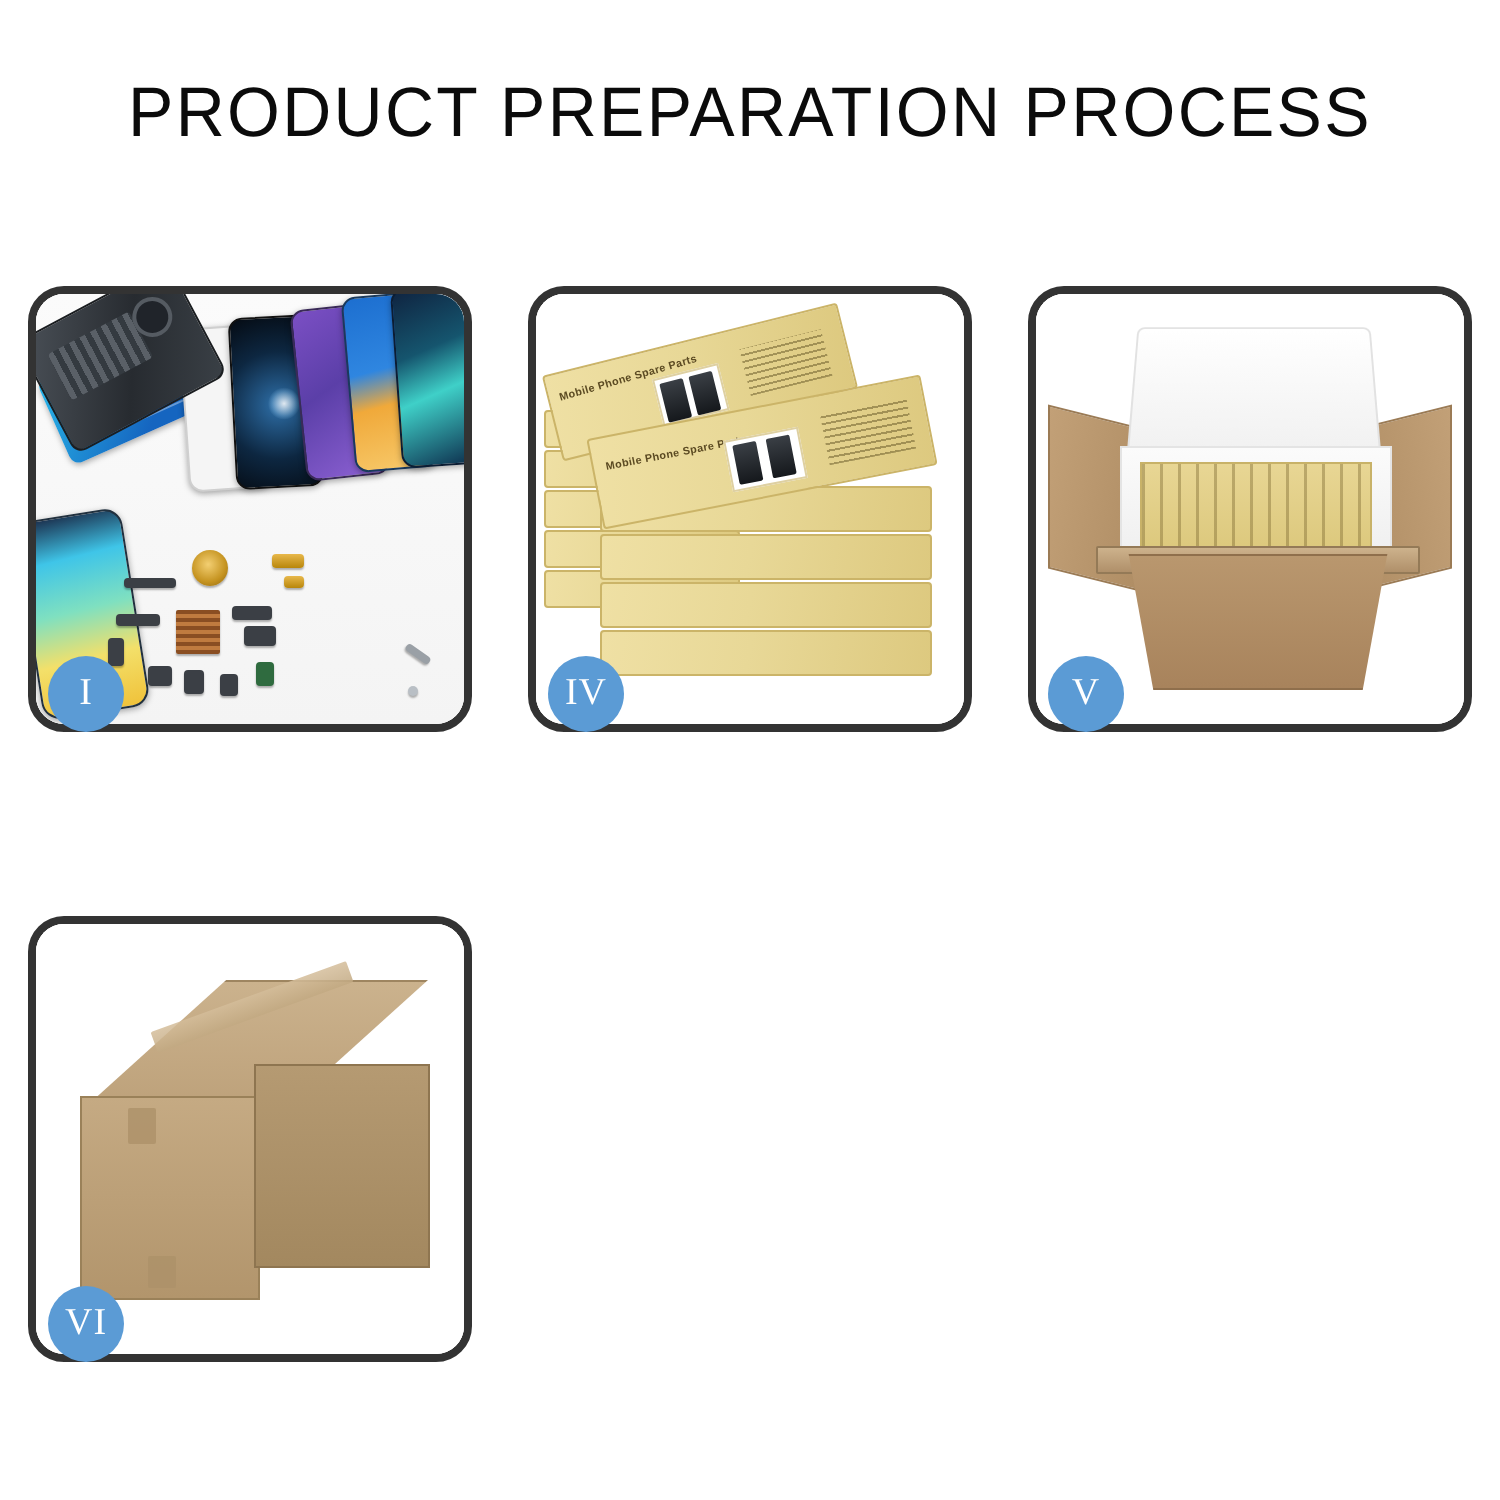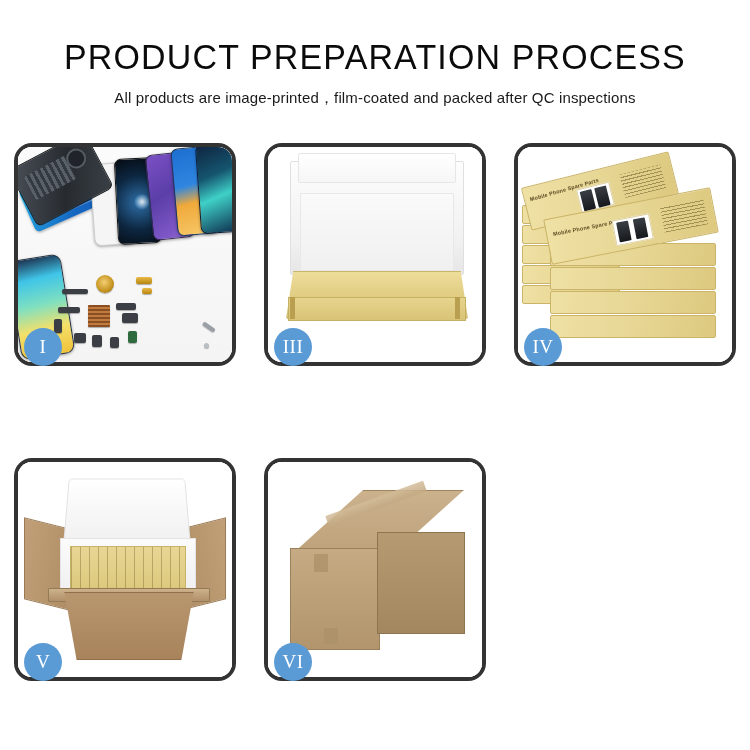--- a/index.html
+++ b/index.html
@@ -385,21 +385,20 @@
     position:absolute; background:#ad9169; opacity:.8; border-radius:1px;
   }
 </style>
 </head>
 <body>
 
 <div class="page">
 
   <div class="header">
     <h1 class="title">PRODUCT PREPARATION PROCESS</h1>
-    <p class="subtitle">All products are image-printed，film-coated and packed after QC inspections</p>
   </div>
 
   <div class="grid">
 
     <div class="panel">
       <div class="panel-inner">
         <div class="s1">
           <div class="scr s1-a"></div>
           <div class="scr s1-b"></div>
           <div class="scr s1-c"></div>
@@ -423,35 +422,20 @@
           <div class="chip" style="left:110px;top:184px;width:9px;height:12px;background:#2f6b3f;"></div>
           <div class="chip" style="left:32px;top:192px;width:9px;height:13px;background:#8fd3e8;"></div>
           <div class="chip" style="left:184px;top:178px;width:14px;height:4px;background:#9aa0a6;transform:rotate(35deg);"></div>
           <div class="chip" style="left:186px;top:196px;width:5px;height:5px;background:#b9bfc5;border-radius:50%;"></div>
         </div>
       </div>
       <div class="badge">I</div>
     </div>
 
 
-    <div class="panel">
-      <div class="panel-inner">
-        <div class="s3">
-          <div class="s3-lid"></div>
-          <div class="s3-lid-top"></div>
-          <div class="s3-foam"></div>
-          <div class="s3-bubbles"></div>
-          <div class="s3-tray"></div>
-          <div class="s3-tray-front"></div>
-          <div class="s3-tray-notchL"></div>
-          <div class="s3-tray-notchR"></div>
-        </div>
-      </div>
-      <div class="badge">III</div>
-    </div>
 
     <div class="panel">
       <div class="panel-inner">
         <div class="s4">
 
           <div class="box4" style="left:4px;top:58px;width:96px;height:17px;"></div>
           <div class="box4" style="left:4px;top:78px;width:96px;height:17px;"></div>
           <div class="box4" style="left:4px;top:98px;width:96px;height:17px;"></div>
           <div class="box4" style="left:4px;top:118px;width:96px;height:17px;"></div>
           <div class="box4" style="left:4px;top:138px;width:96px;height:17px;"></div>

